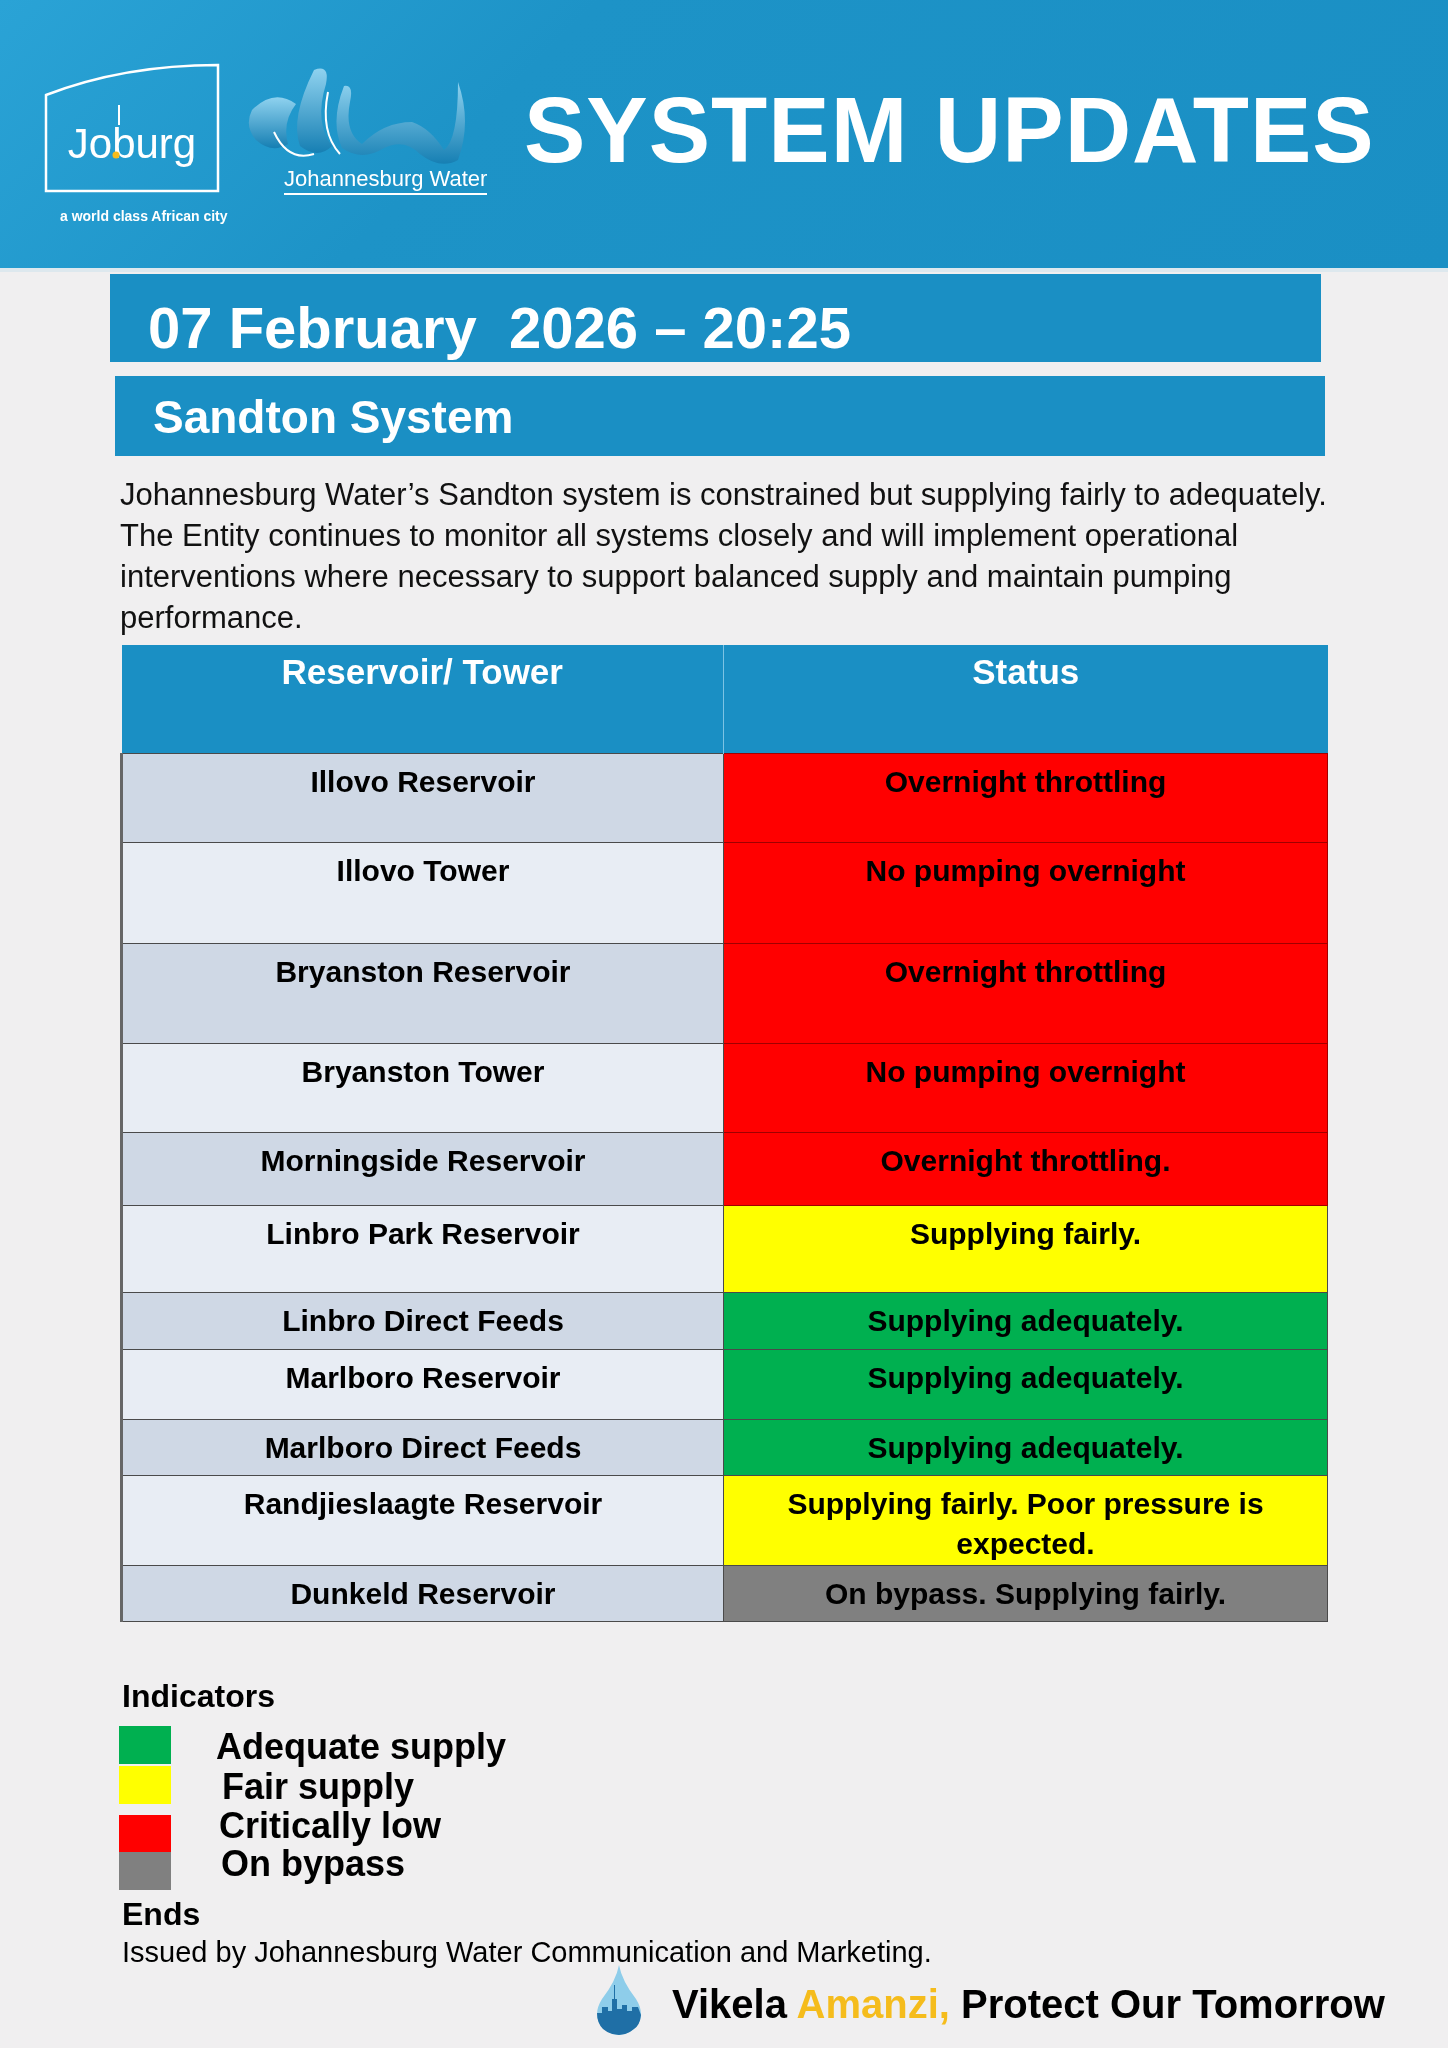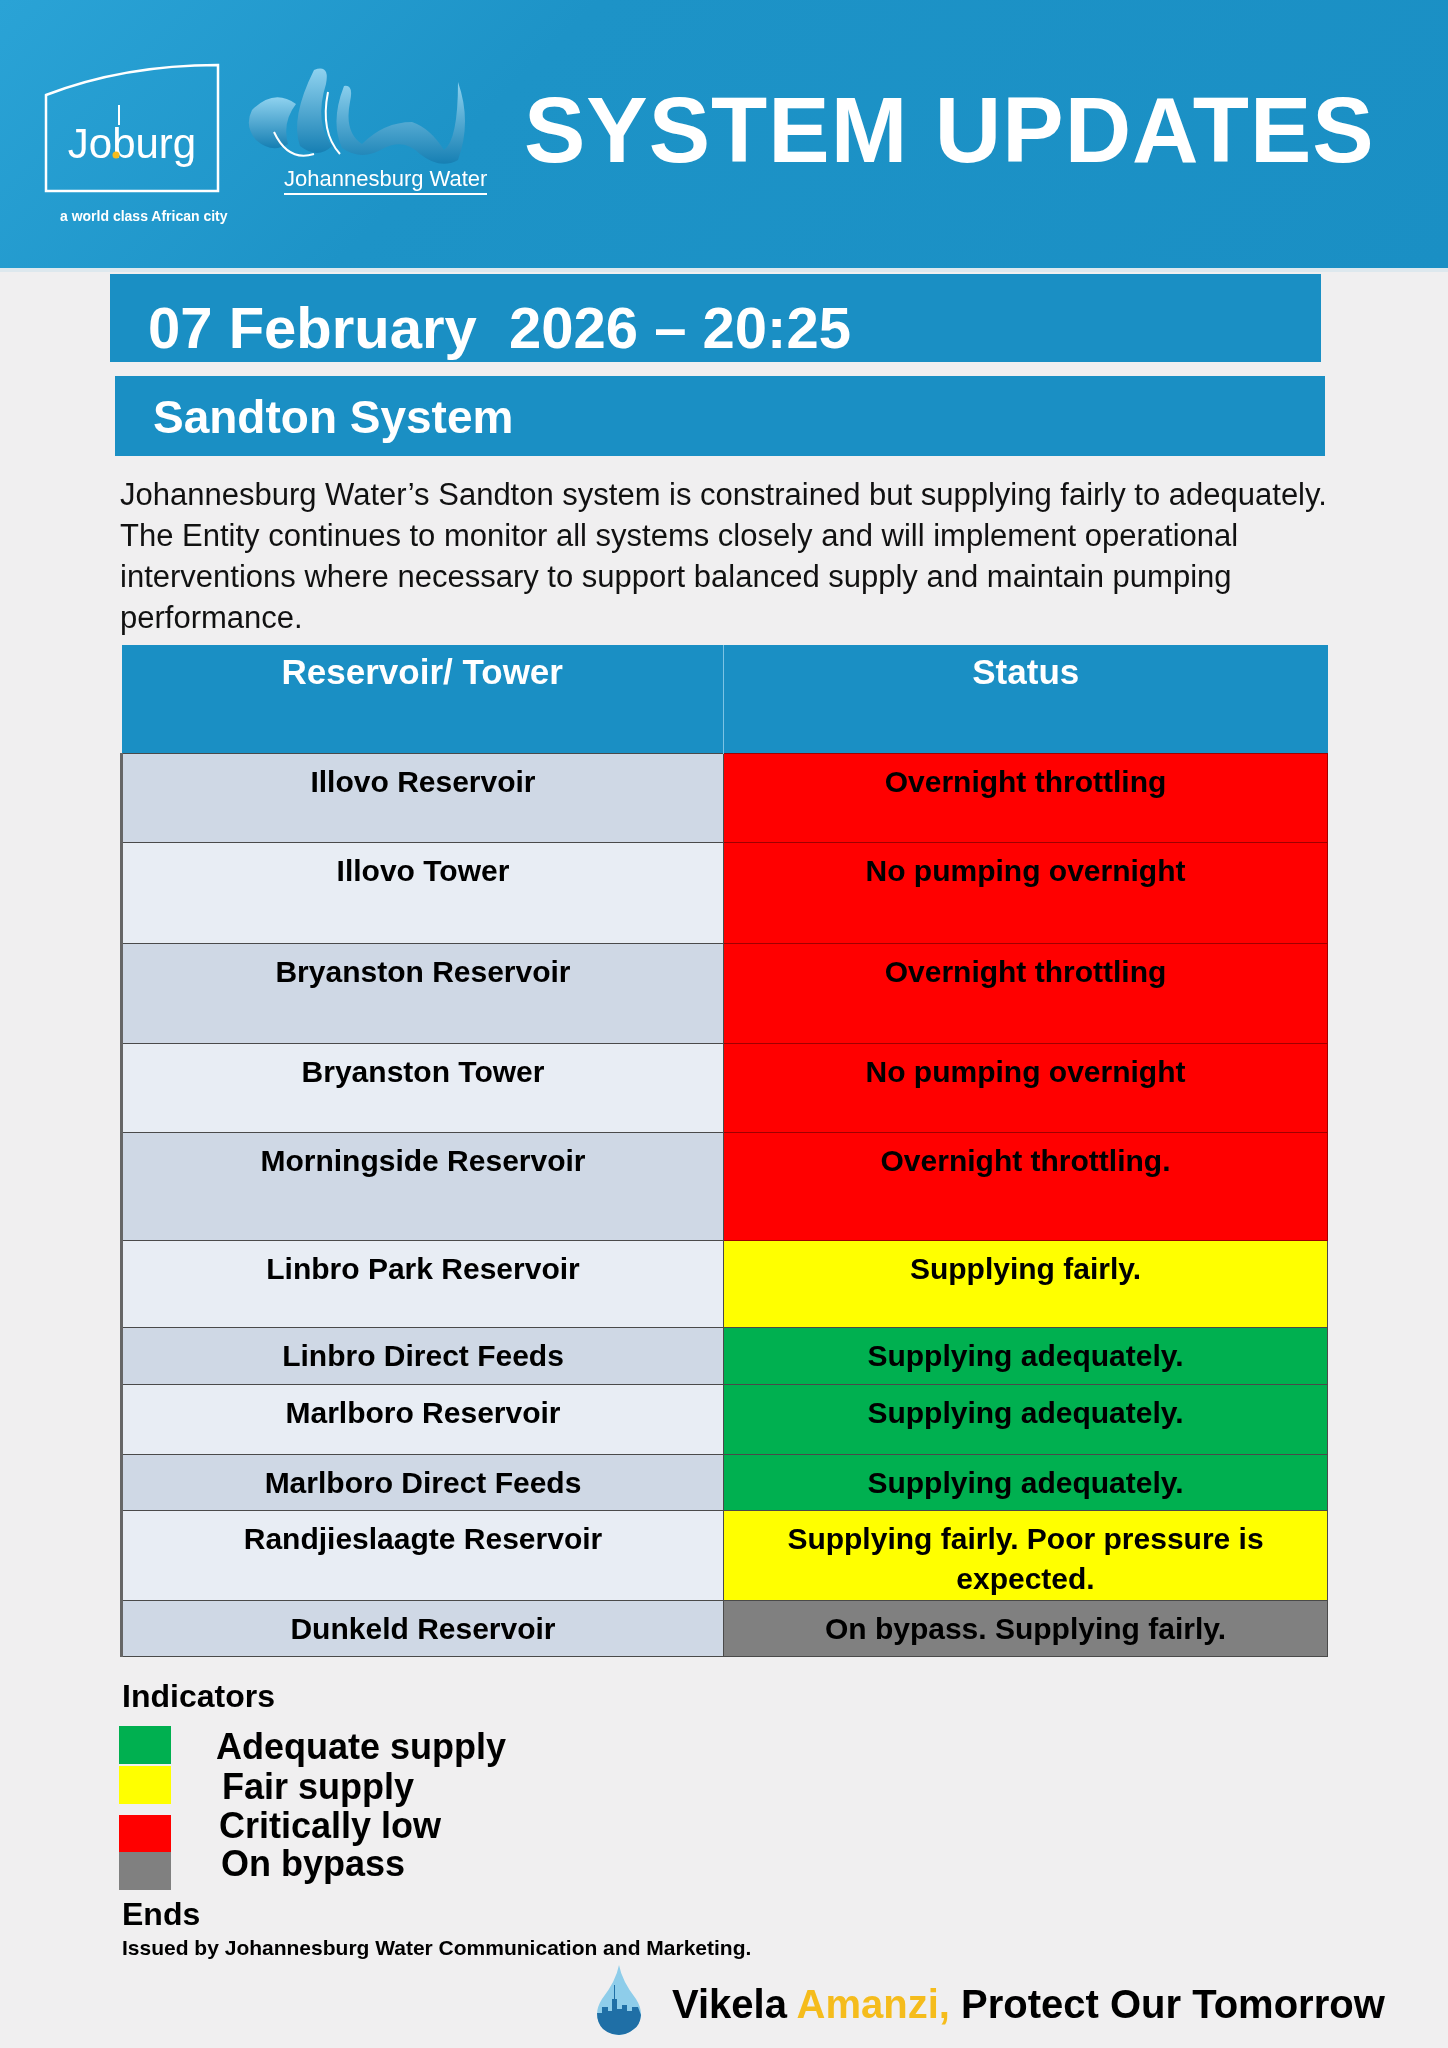--- a/index.html
+++ b/index.html
@@ -34,21 +34,21 @@
   .status-table td.red { background: #ff0000; border-color: #a00000; }
   .status-table td.yellow { background: #ffff00; }
   .status-table td.green { background: #00b050; }
   .status-table td.gray { background: #808080; }
 
   .legend-title { position: absolute; left: 122px; top: 1678px; font-size: 32px; font-weight: bold; }
   .legend-swatch { position: absolute; left: 119px; width: 52px; height: 38px; }
   .legend-label { position: absolute; font-size: 36px; font-weight: bold; white-space: nowrap; }
 
   .ends { position: absolute; left: 122px; top: 1896px; font-size: 32px; font-weight: bold; }
-  .issued { position: absolute; left: 122px; top: 1936px; font-size: 21px; font-weight: bold; white-space: nowrap; }
+  .issued { position: absolute; left: 122px; top: 1936px; font-size: 29px; font-weight: normal; white-space: nowrap; }
 
   .drop-icon { position: absolute; left: 594px; top: 1963px; width: 50px; height: 72px; }
   .slogan { position: absolute; left: 672px; top: 1982px; font-size: 40px; font-weight: bold; white-space: nowrap; }
   .slogan .accent { color: #f5bc1c; }
 </style>
 </head>
 <body>
 
 <div class="header">
   <svg class="joburg-logo" viewBox="0 0 176 130">
@@ -109,21 +109,21 @@
       <td class="red">No pumping overnight</td>
     </tr>
     <tr class="odd" style="height:100px">
       <td class="name">Bryanston Reservoir</td>
       <td class="red">Overnight throttling</td>
     </tr>
     <tr class="even" style="height:89px">
       <td class="name">Bryanston Tower</td>
       <td class="red">No pumping overnight</td>
     </tr>
-    <tr class="odd" style="height:108px">
+    <tr class="odd" style="height:73px">
       <td class="name">Morningside Reservoir</td>
       <td class="red">Overnight throttling.</td>
     </tr>
     <tr class="even" style="height:87px">
       <td class="name">Linbro Park Reservoir</td>
       <td class="yellow">Supplying fairly.</td>
     </tr>
     <tr class="odd" style="height:57px">
       <td class="name">Linbro Direct Feeds</td>
       <td class="green">Supplying adequately.</td>

